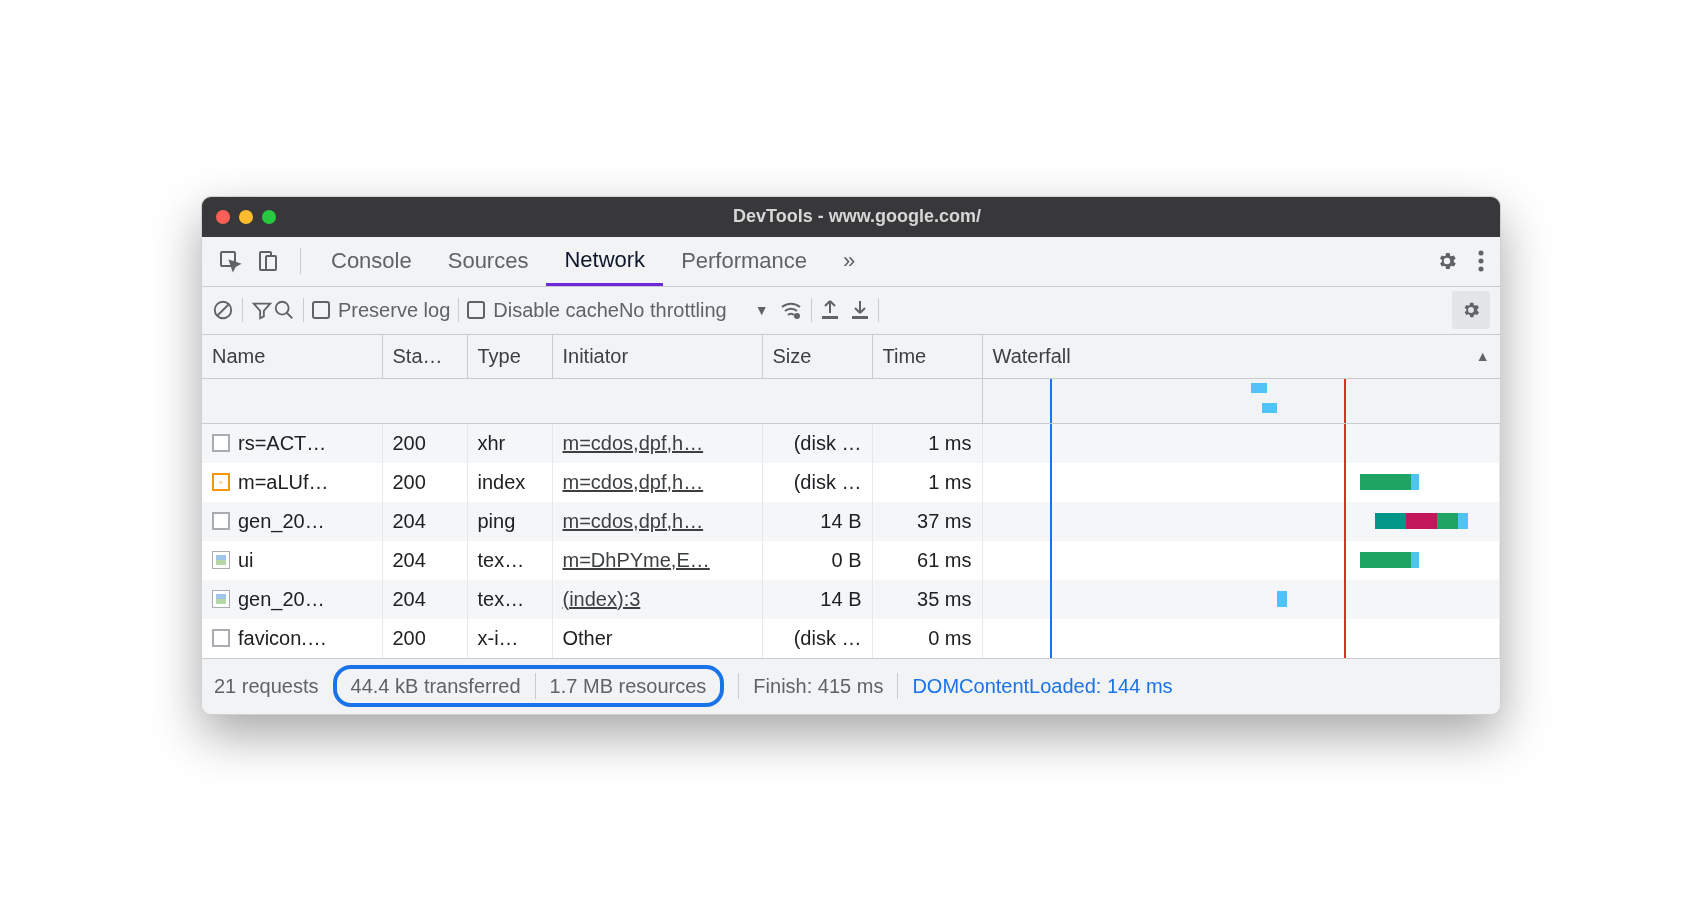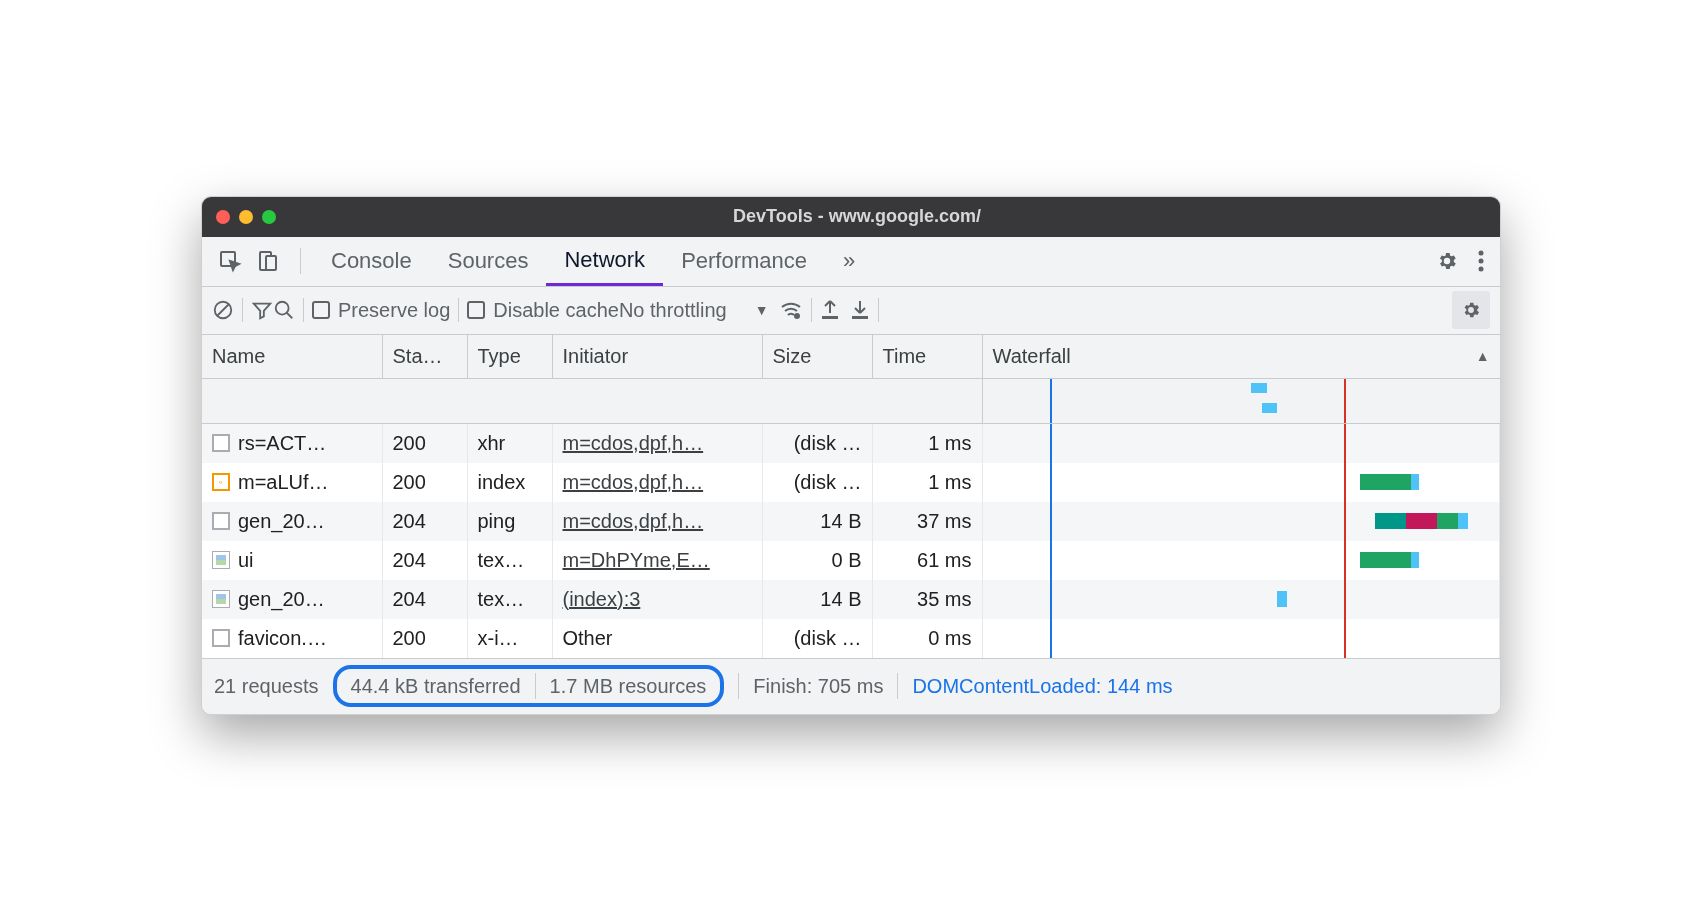--- a/index.html
+++ b/index.html
@@ -399,18 +399,18 @@
 
   <div class="statusbar">
     <span>21 requests</span>
     <span style="width:14px"></span>
     <span class="highlight-box">
       <span>44.4 kB transferred</span>
       <span class="ssep"></span>
       <span>1.7 MB resources</span>
     </span>
     <span class="ssep"></span>
-    <span>Finish: 705 ms</span>
+    <span>Finish: 415 ms</span>
     <span class="ssep"></span>
     <span class="link-blue">DOMContentLoaded: 144 ms</span>
   </div>
 
 </div>
 
 </body></html>

